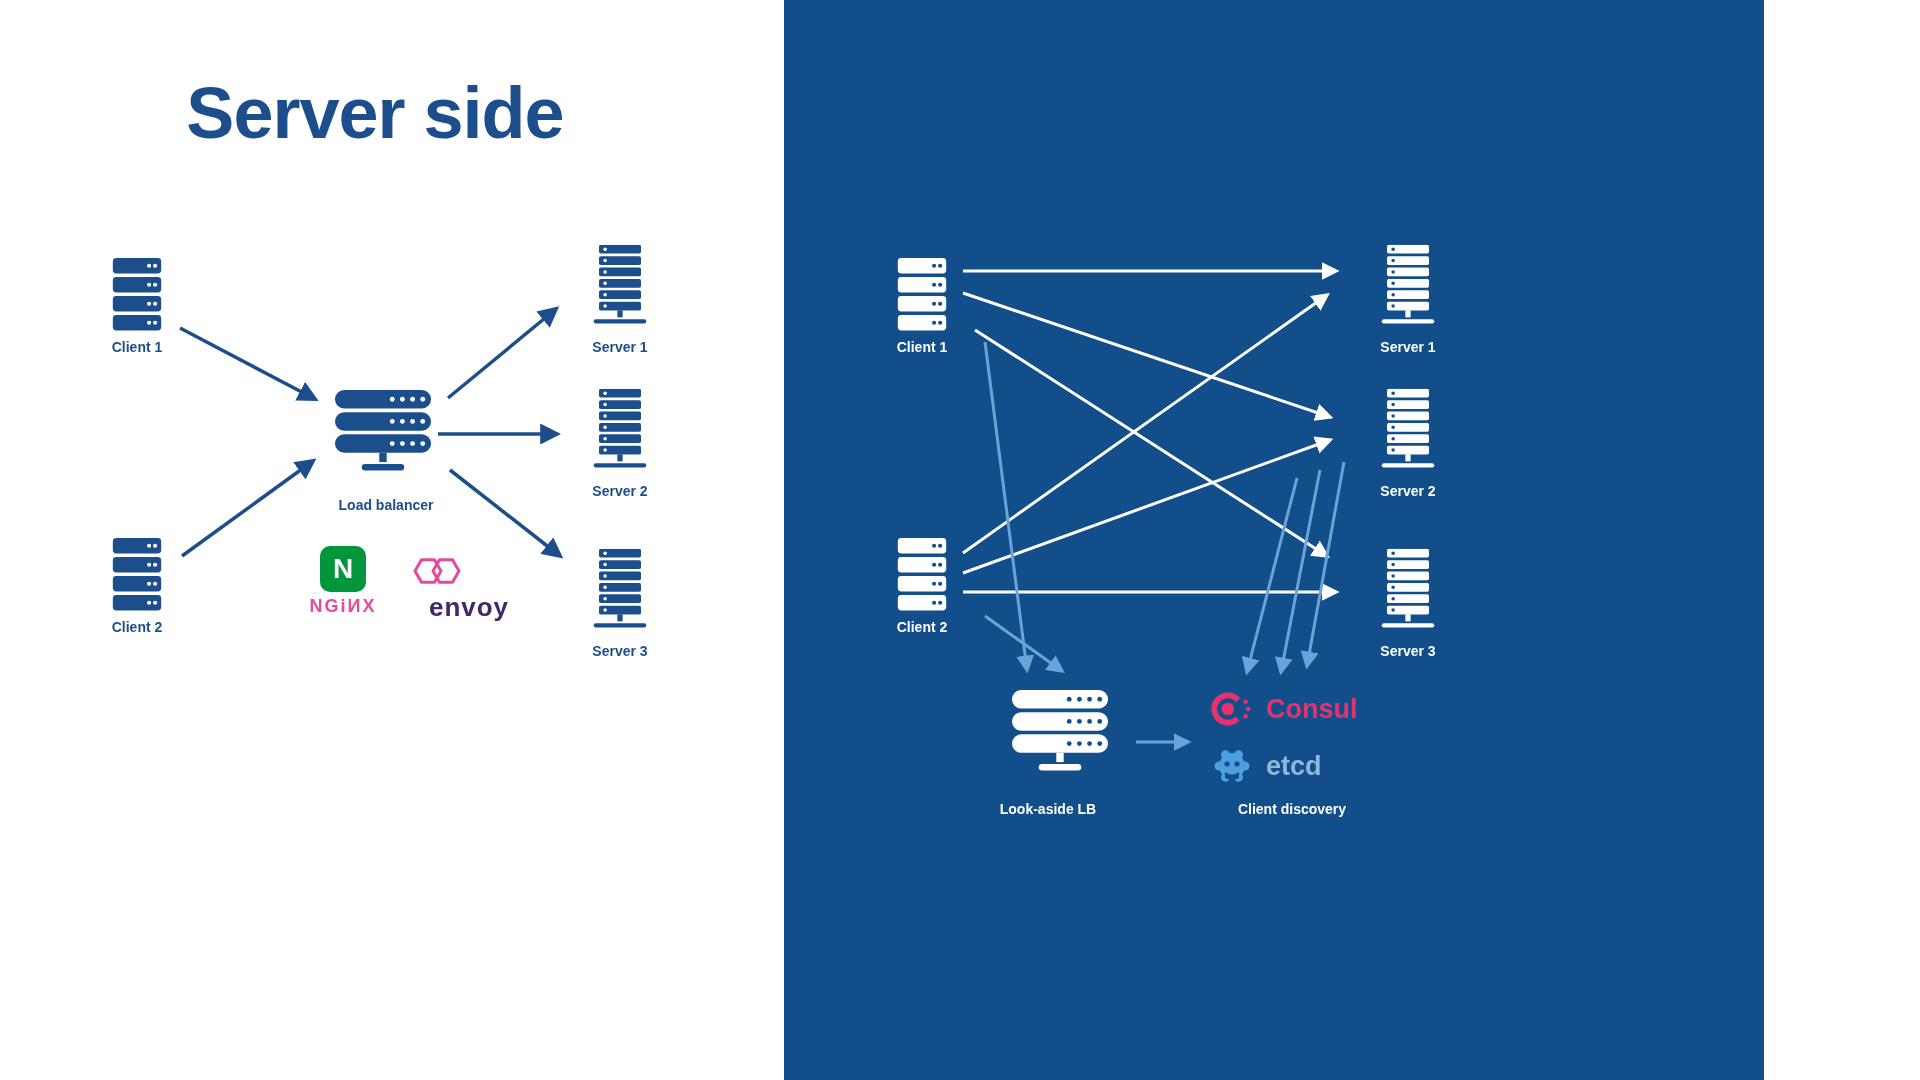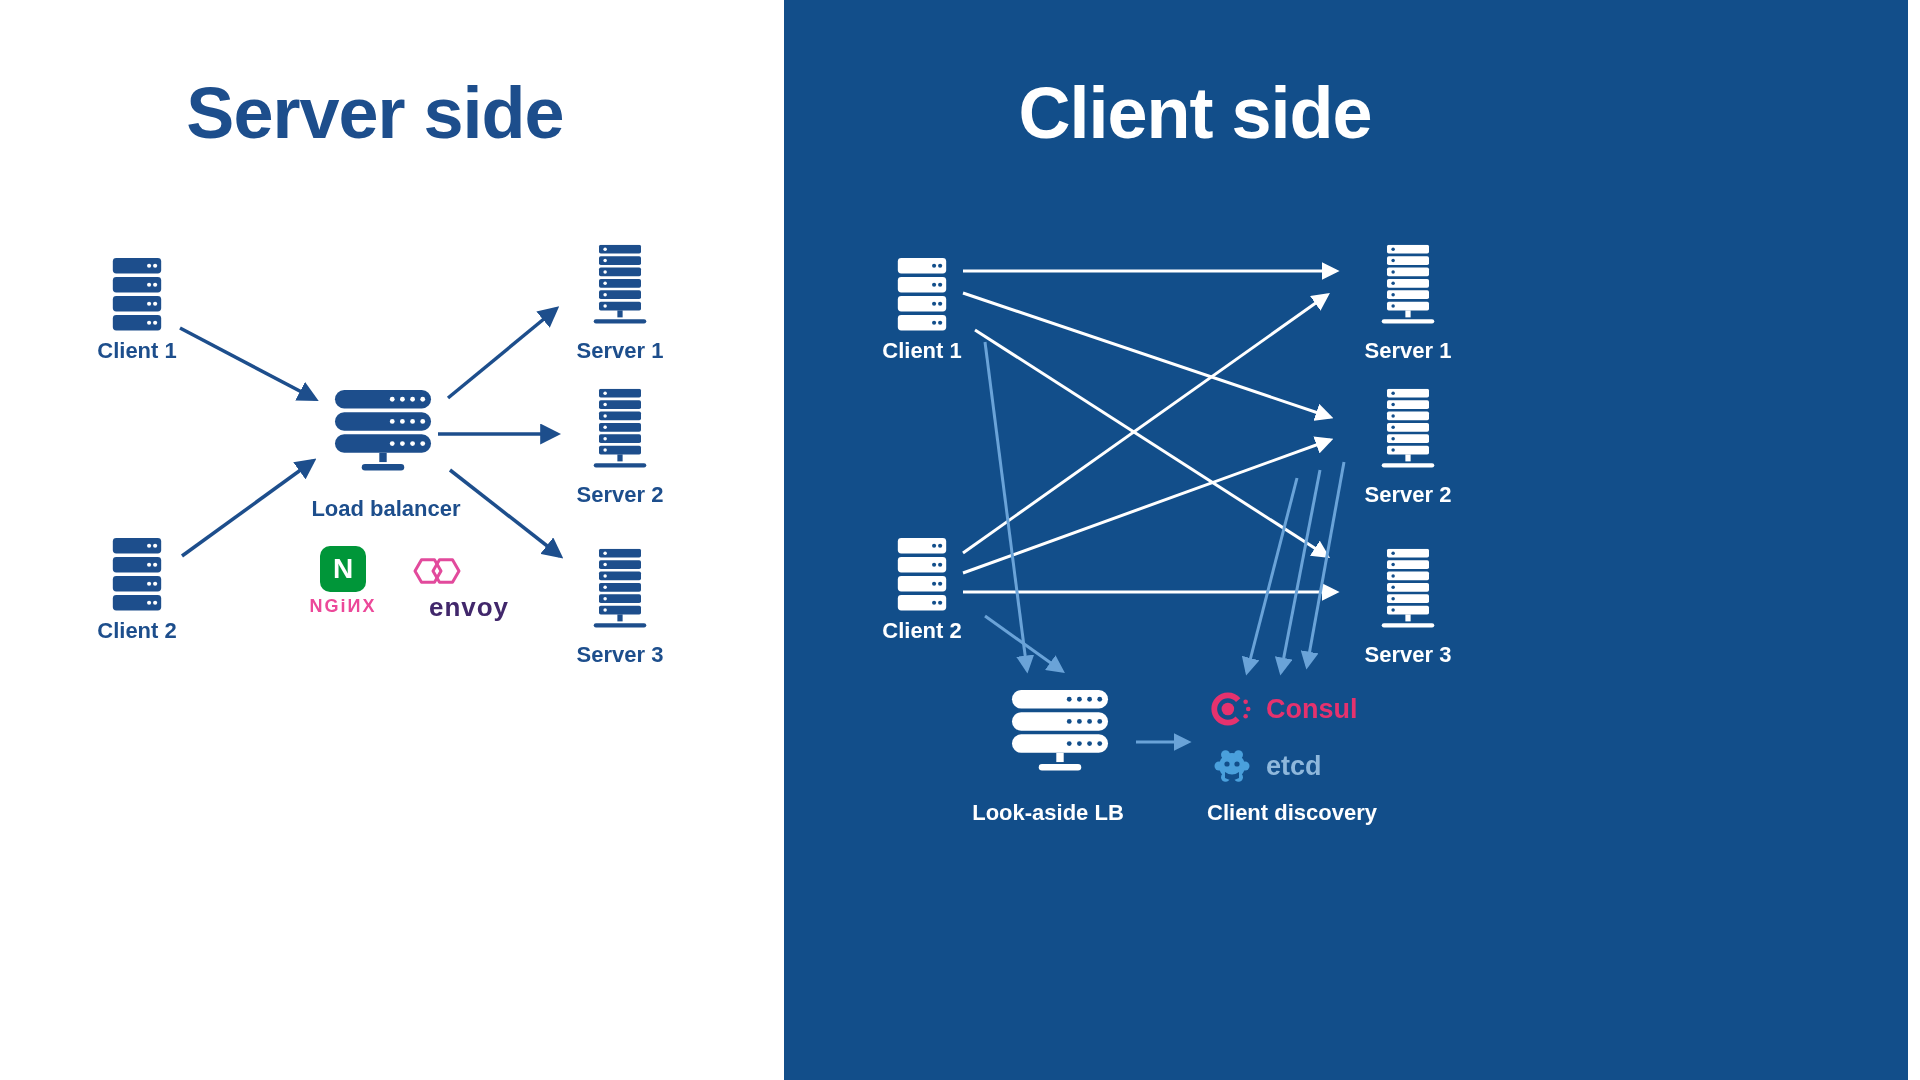--- a/index.html
+++ b/index.html
@@ -1,34 +1,34 @@
 <!DOCTYPE html>
 <html><head>
 <meta charset="utf-8">
 <style>
   html,body{margin:0;padding:0;background:#fff;}
   .canvas{
-    position:relative;width:1908px;height:1080px;overflow:hidden;
+    position:relative;width:1764px;height:1080px;overflow:hidden;
     font-family:"Liberation Sans","DejaVu Sans",sans-serif;background:#ffffff;
   }
   .panel{position:absolute;top:0;bottom:0;}
   .panel.left{left:0;width:784px;background:#ffffff;}
   .panel.right{left:784px;right:0;background:#124e8a;}
   .title{
     position:absolute;transform:translateX(-50%);
     font-size:72px;font-weight:bold;letter-spacing:-1px;white-space:nowrap;
   }
   .title.dark{color:#1d4e8c;}
   .title.light{color:#ffffff;}
   .node{position:absolute;line-height:0;}
   .node.dark{color:#1d4e8c;}
   .node.white{color:#ffffff;}
   .lbl{
     position:absolute;transform:translateX(-50%);
-    font-weight:bold;font-size:22px;white-space:nowrap;line-height:1;
+    font-weight:bold;font-size:14px;white-space:nowrap;line-height:1;
   }
   .lbl.dark{color:#1d4e8c;}
   .lbl.white{color:#ffffff;}
   .arrows{position:absolute;left:0;top:0;pointer-events:none;}
   .defs-svg{position:absolute;width:0;height:0;}
   .nginx-box{
     position:absolute;left:320px;top:546px;width:46px;height:46px;
     background:#009639;border-radius:10px;color:#ffffff;
     display:flex;align-items:center;justify-content:center;
     font-size:28px;font-weight:bold;line-height:1;
@@ -111,21 +111,20 @@
       <symbol id="sym-lb" viewBox="0 0 112 92">
         <rect width="112" height="92" fill="currentColor" mask="url(#m-lb)"></rect>
       </symbol>
     </defs>
   </svg>
 
   <div class="panel left"></div>
   <div class="panel right"></div>
 
   <div class="title dark" style="left:375px;top:72px;">Server side</div>
-  <div class="title light" style="left:1195px;top:72px;">Client side</div>
 
   <div class="node dark" style="left:111px;top:258px;">
     <svg width="52" height="76">
         <use href="#sym-client"></use>
       </svg>
   </div>
   <div class="lbl dark" style="left:137px;top:340px;">Client 1</div>
 
   <div class="node dark" style="left:111px;top:538px;">
     <svg width="52" height="76">

